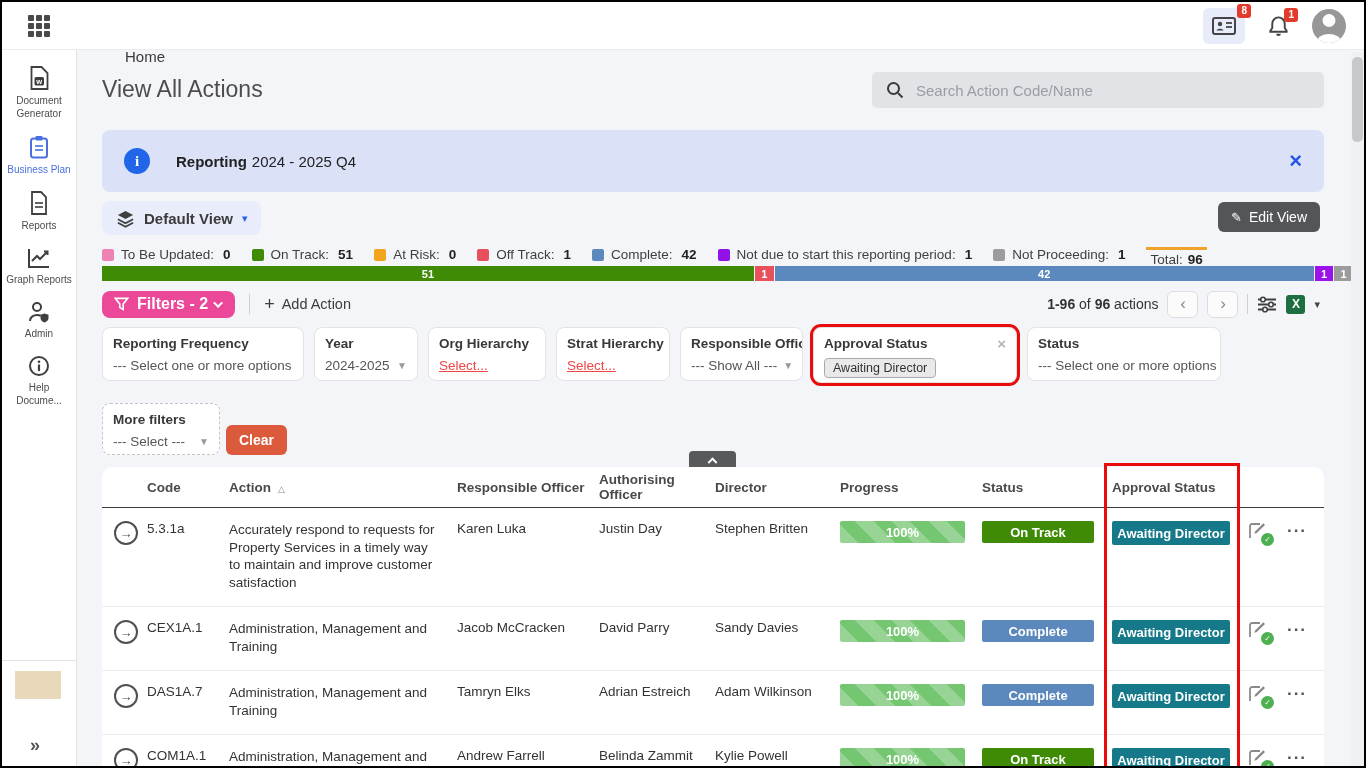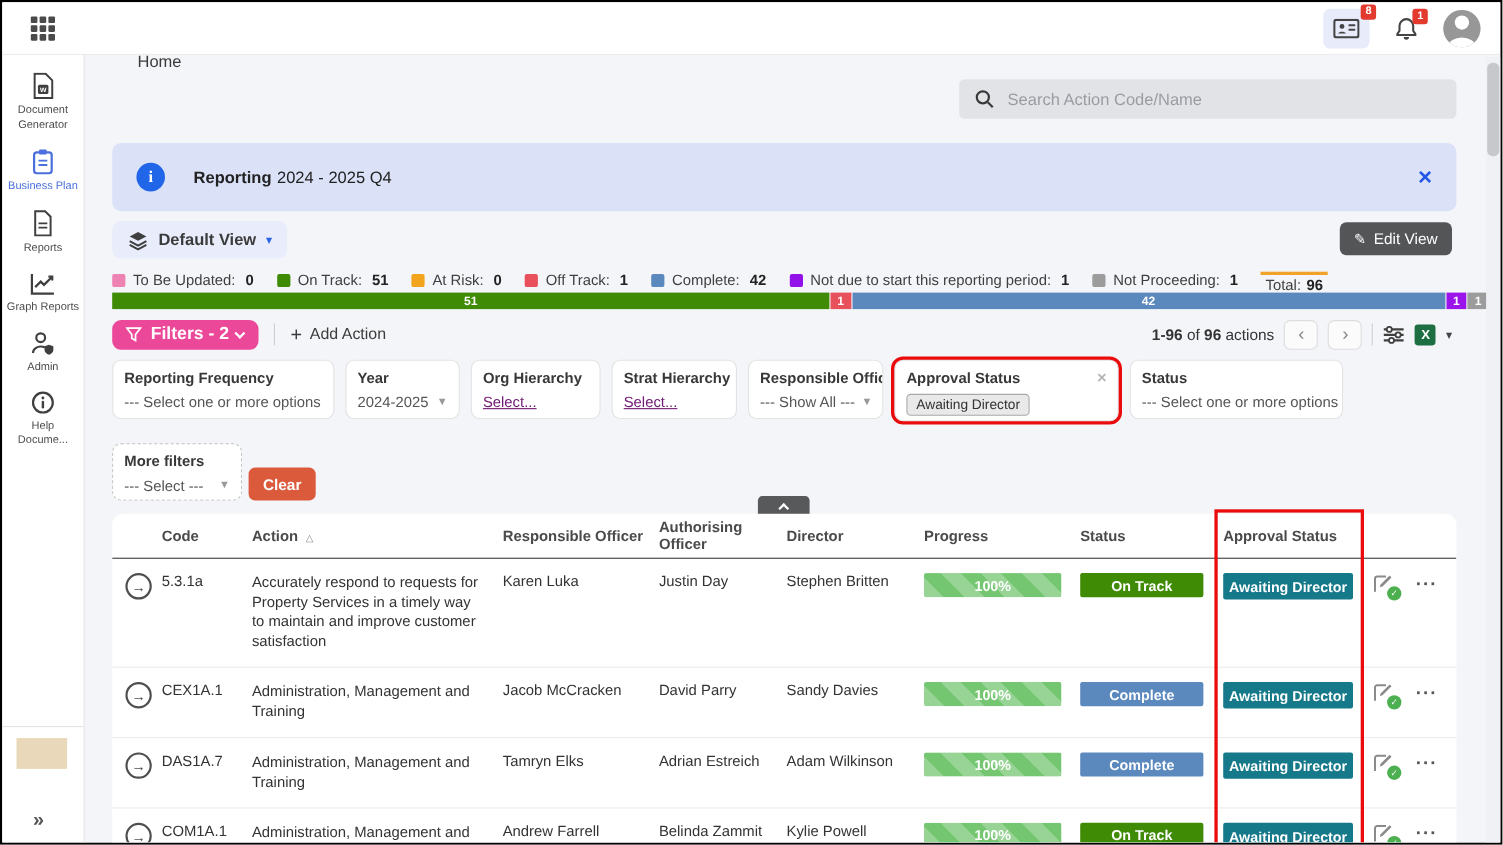--- a/index.html
+++ b/index.html
@@ -74,21 +74,21 @@
   .tb-caret{color:#444;font-size:11px;cursor:pointer;}
   .range b{font-weight:bold;}
 
   
   .frow1{position:absolute;left:25px;top:277px;display:flex;gap:10px;align-items:flex-start;}
   .frow2{position:absolute;left:25px;top:340px;display:flex;gap:6px;align-items:flex-end;}
   .fbox{background:#fff;border:1px solid #e3e3e3;border-radius:8px;height:54px;padding:8px 10px;overflow:hidden;}
   .fbox .flabel{font-size:13.5px;font-weight:bold;color:#383838;margin-bottom:7px;white-space:nowrap;}
   .fbox .fval{font-size:13.5px;color:#555;display:flex;align-items:center;white-space:nowrap;cursor:pointer;}
   .fbox .fval .car{margin-left:auto;color:#999;font-size:10px;padding-left:6px;}
-  .fbox .link{color:#701a75;text-decoration:underline;cursor:pointer;}
+  .fbox .link{color:#ef4444;text-decoration:underline;cursor:pointer;}
   .w-rf{width:202px;} .w-yr{width:104px;} .w-org{width:118px;} .w-strat{width:114px;} .w-ro{width:123px;} .w-appr{width:204px;height:56px;} .w-status{width:194px;} .w-more{width:118px;height:52px;border-style:dashed;border-color:#c4c4c4;}
   .hl-red{outline:3px solid #ea0c0c;}
   .appr-head{display:flex;align-items:center;}
   .appr-x{margin-left:auto;color:#b5b5b5;font-size:15px;cursor:pointer;line-height:10px;}
   .chip-tag{display:inline-block;background:#e9e9e9;border:1px solid #a9a9a9;border-radius:4px;font-size:12.5px;color:#333;padding:2px 8px;cursor:pointer;}
   .clear-btn{height:30px;background:#dc5a3c;border-radius:6px;color:#fff;font-size:14px;font-weight:bold;display:flex;align-items:center;padding:0 13px;cursor:pointer;margin-top:35px;}
 
   
   .collapse-btn{position:absolute;left:612px;top:401px;width:47px;height:16px;background:#58595b;border-radius:4px 4px 0 0;display:flex;align-items:center;justify-content:center;cursor:pointer;z-index:3;}
   .chev-up{width:7px;height:7px;border-left:2px solid #fff;border-top:2px solid #fff;transform:rotate(45deg) translate(2px,2px);}
@@ -208,20 +208,21 @@
       </div>
     </div>
     <div class="side-bottom">
       <div class="swatch"></div>
       <div class="expand">»</div>
     </div>
   </div>
 
   <div class="main">
 
+    <div class="page-title">View All Actions</div>
 
     <div class="search">
       <svg width="18" height="18" viewBox="0 0 18 18">
           <circle cx="7.5" cy="7.5" r="5.5" fill="none" stroke="#3a3a3a" stroke-width="2"></circle>
           <line x1="12" y1="12" x2="16.5" y2="16.5" stroke="#3a3a3a" stroke-width="2"></line>
         </svg>
       <input type="text" placeholder="Search Action Code/Name" style="">
     </div>
 
     <div class="banner">

